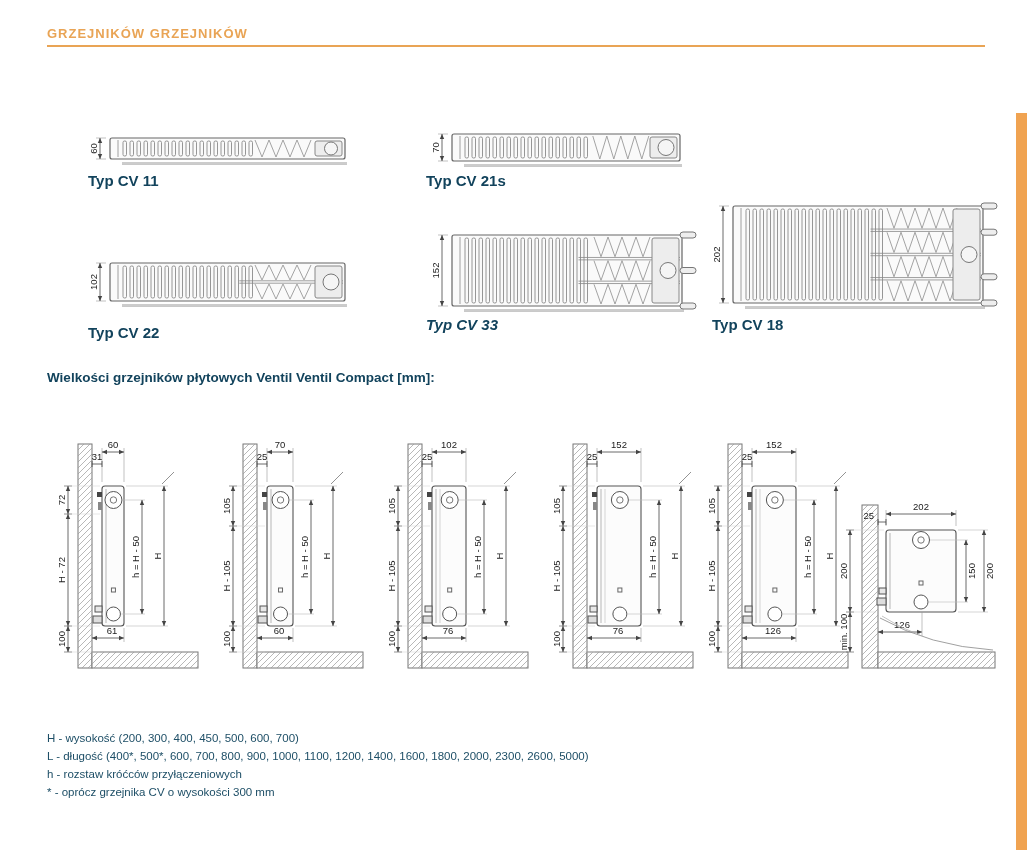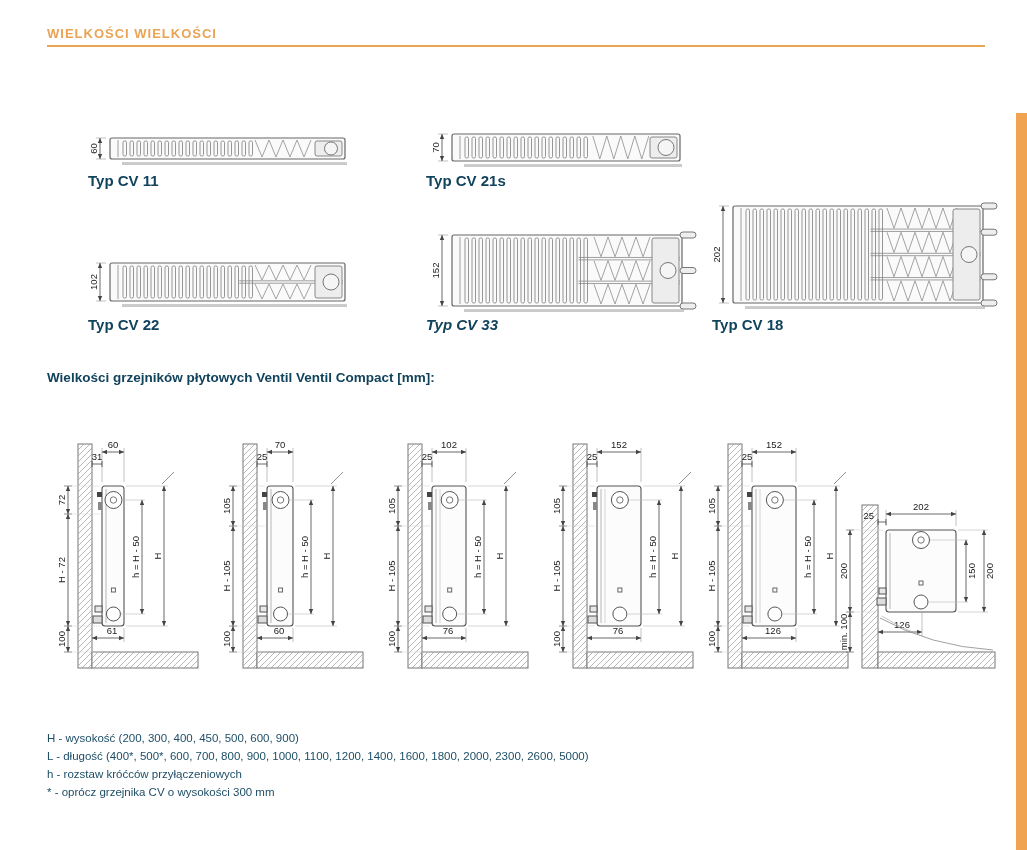--- a/index.html
+++ b/index.html
@@ -920,28 +920,28 @@
       <line x1="878" y1="632" x2="922" y2="632" stroke="#444" stroke-width="0.8"></line>
       <polygon points="878,632 883,629.8 883,634.2" fill="#444"></polygon>
       <polygon points="922,632 917,629.8 917,634.2" fill="#444"></polygon>
       <text x="902" y="628" fill="#1a1a1a" font-size="9.5" text-anchor="middle" font-family="Liberation Sans, sans-serif">126</text>
       <line x1="922" y1="612" x2="922" y2="636" stroke="#999" stroke-width="0.6"></line>
       <path d="M 880 618 Q 930 646 993 650" fill="none" stroke="#888" stroke-width="0.8"></path>
       <path d="M 882 616 Q 908 632 920 634" fill="none" stroke="#aaa" stroke-width="0.7"></path>
     </g>
   </svg>
 
-<div class="abs header-title">WIELKOŚCI WIELKOŚCI</div>
+<div class="abs header-title">GRZEJNIKÓW GRZEJNIKÓW</div>
 <div class="abs header-underline"></div>
 <div class="abs right-bar"></div>
 
 <div class="abs type-label" style="left:88px;top:172px;">Typ CV 11</div>
 <div class="abs type-label" style="left:426px;top:172px;">Typ CV 21s</div>
-<div class="abs type-label" style="left:88px;top:316px;">Typ CV 22</div>
+<div class="abs type-label" style="left:88px;top:324px;">Typ CV 22</div>
 <div class="abs type-label" style="left:426px;top:316px;font-style:italic;">Typ CV 33</div>
 <div class="abs type-label" style="left:712px;top:316px;">Typ CV 18</div>
 
 <div class="abs section-heading">Wielkości grzejników płytowych Ventil Ventil Compact [mm]:</div>
 
-<div class="abs legend-line" style="top:732px;">H - wysokość (200, 300, 400, 450, 500, 600, 900)</div>
+<div class="abs legend-line" style="top:732px;">H - wysokość (200, 300, 400, 450, 500, 600, 700)</div>
 <div class="abs legend-line" style="top:750px;">L - długość (400*, 500*, 600, 700, 800, 900, 1000, 1100, 1200, 1400, 1600, 1800, 2000, 2300, 2600, 5000)</div>
 <div class="abs legend-line" style="top:768px;">h - rozstaw króćców przyłączeniowych</div>
 <div class="abs legend-line" style="top:786px;">* - oprócz grzejnika CV o wysokości 300 mm</div>
 
 </body></html>

